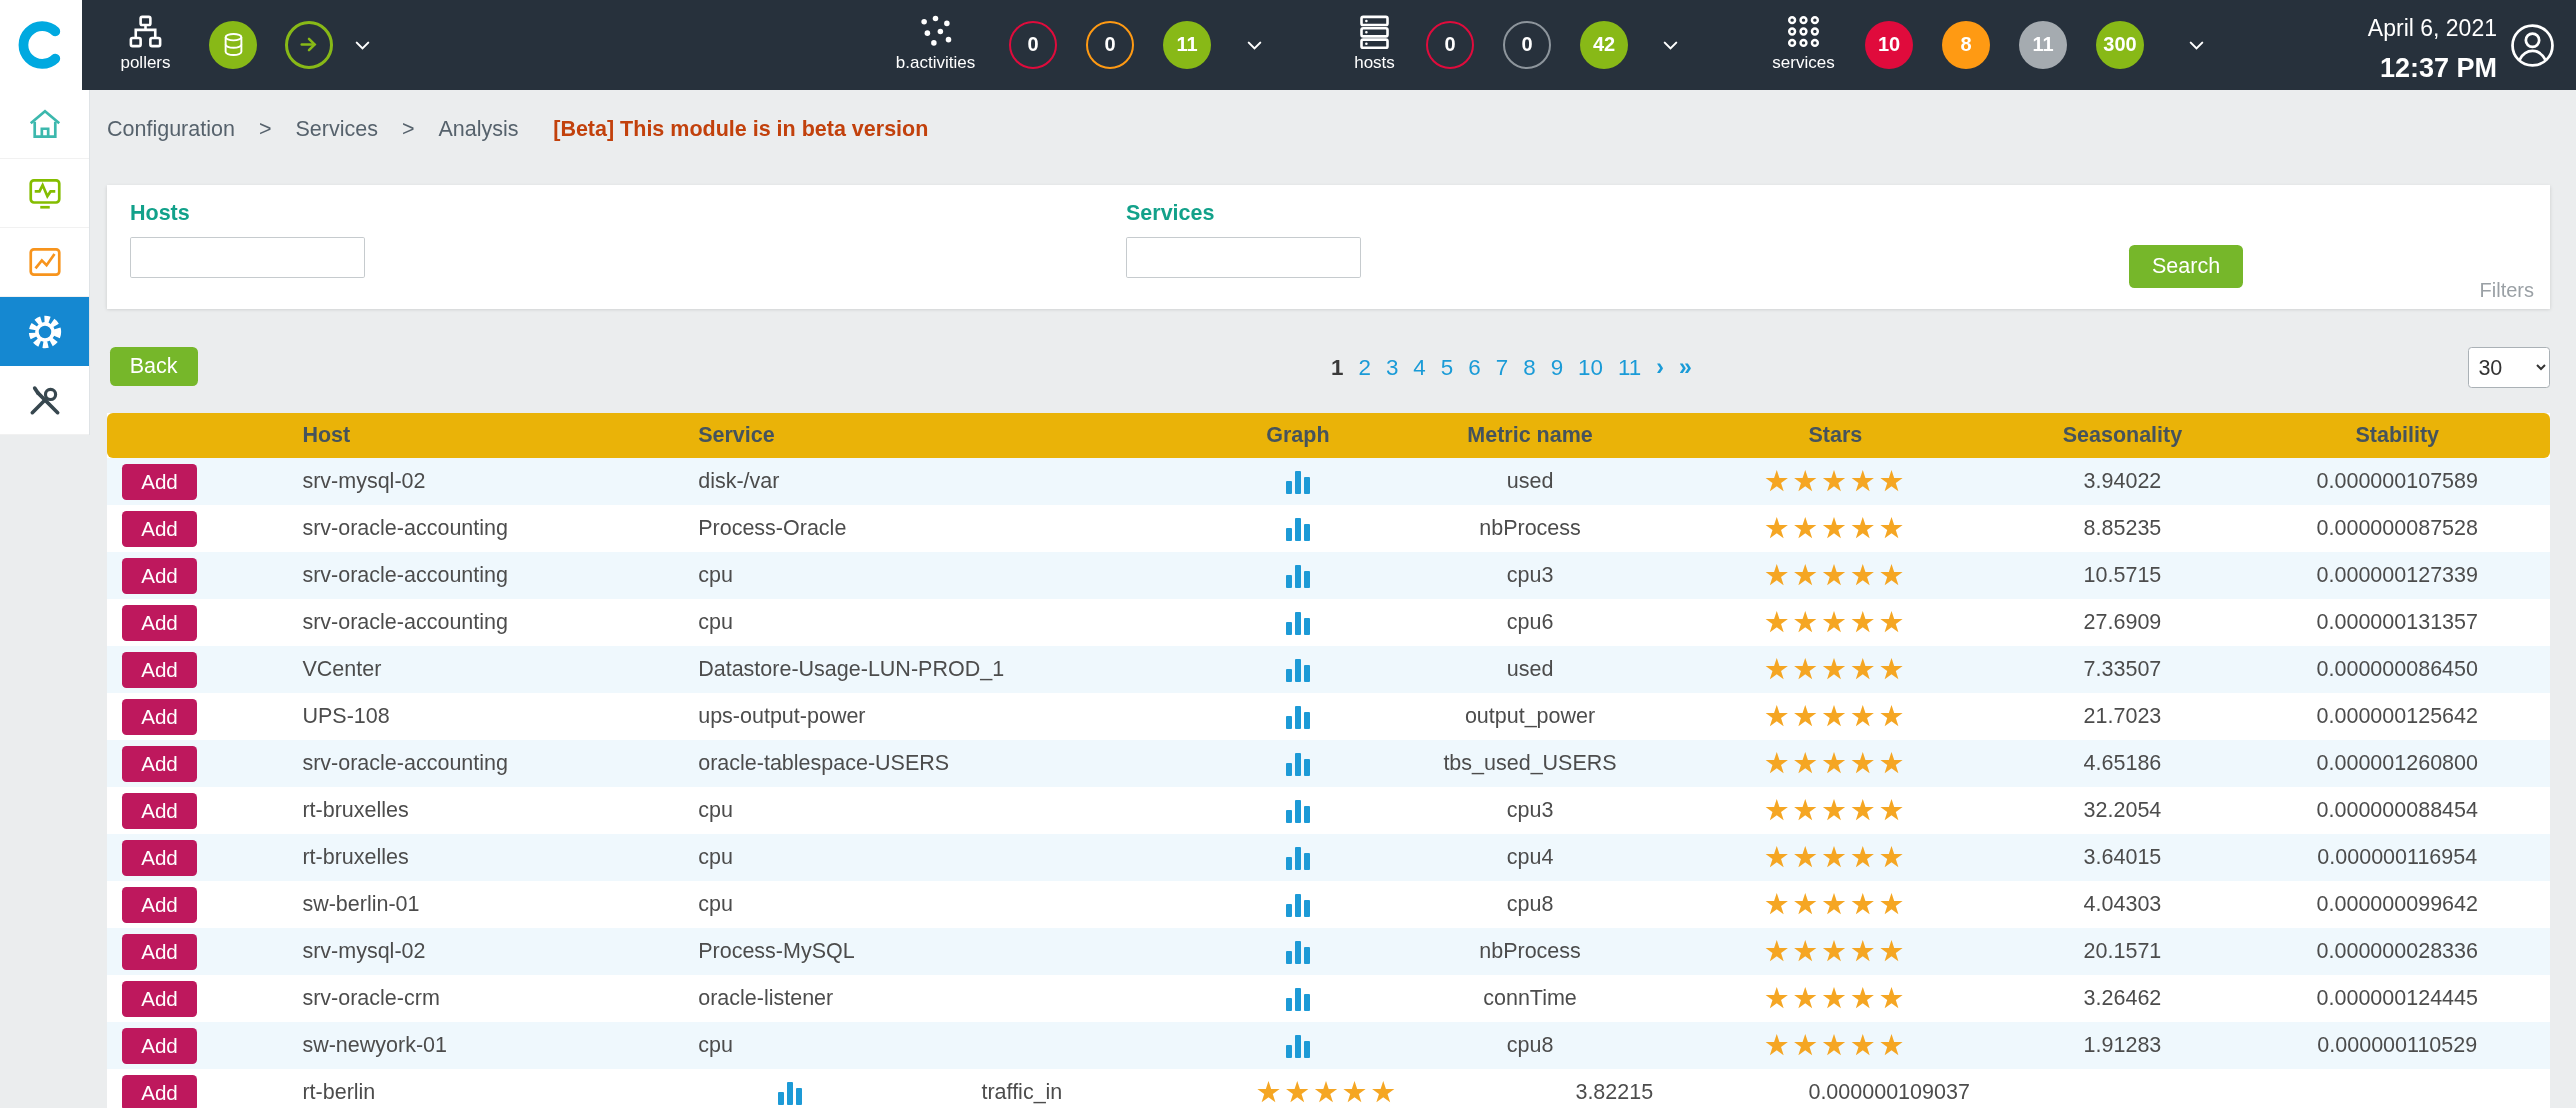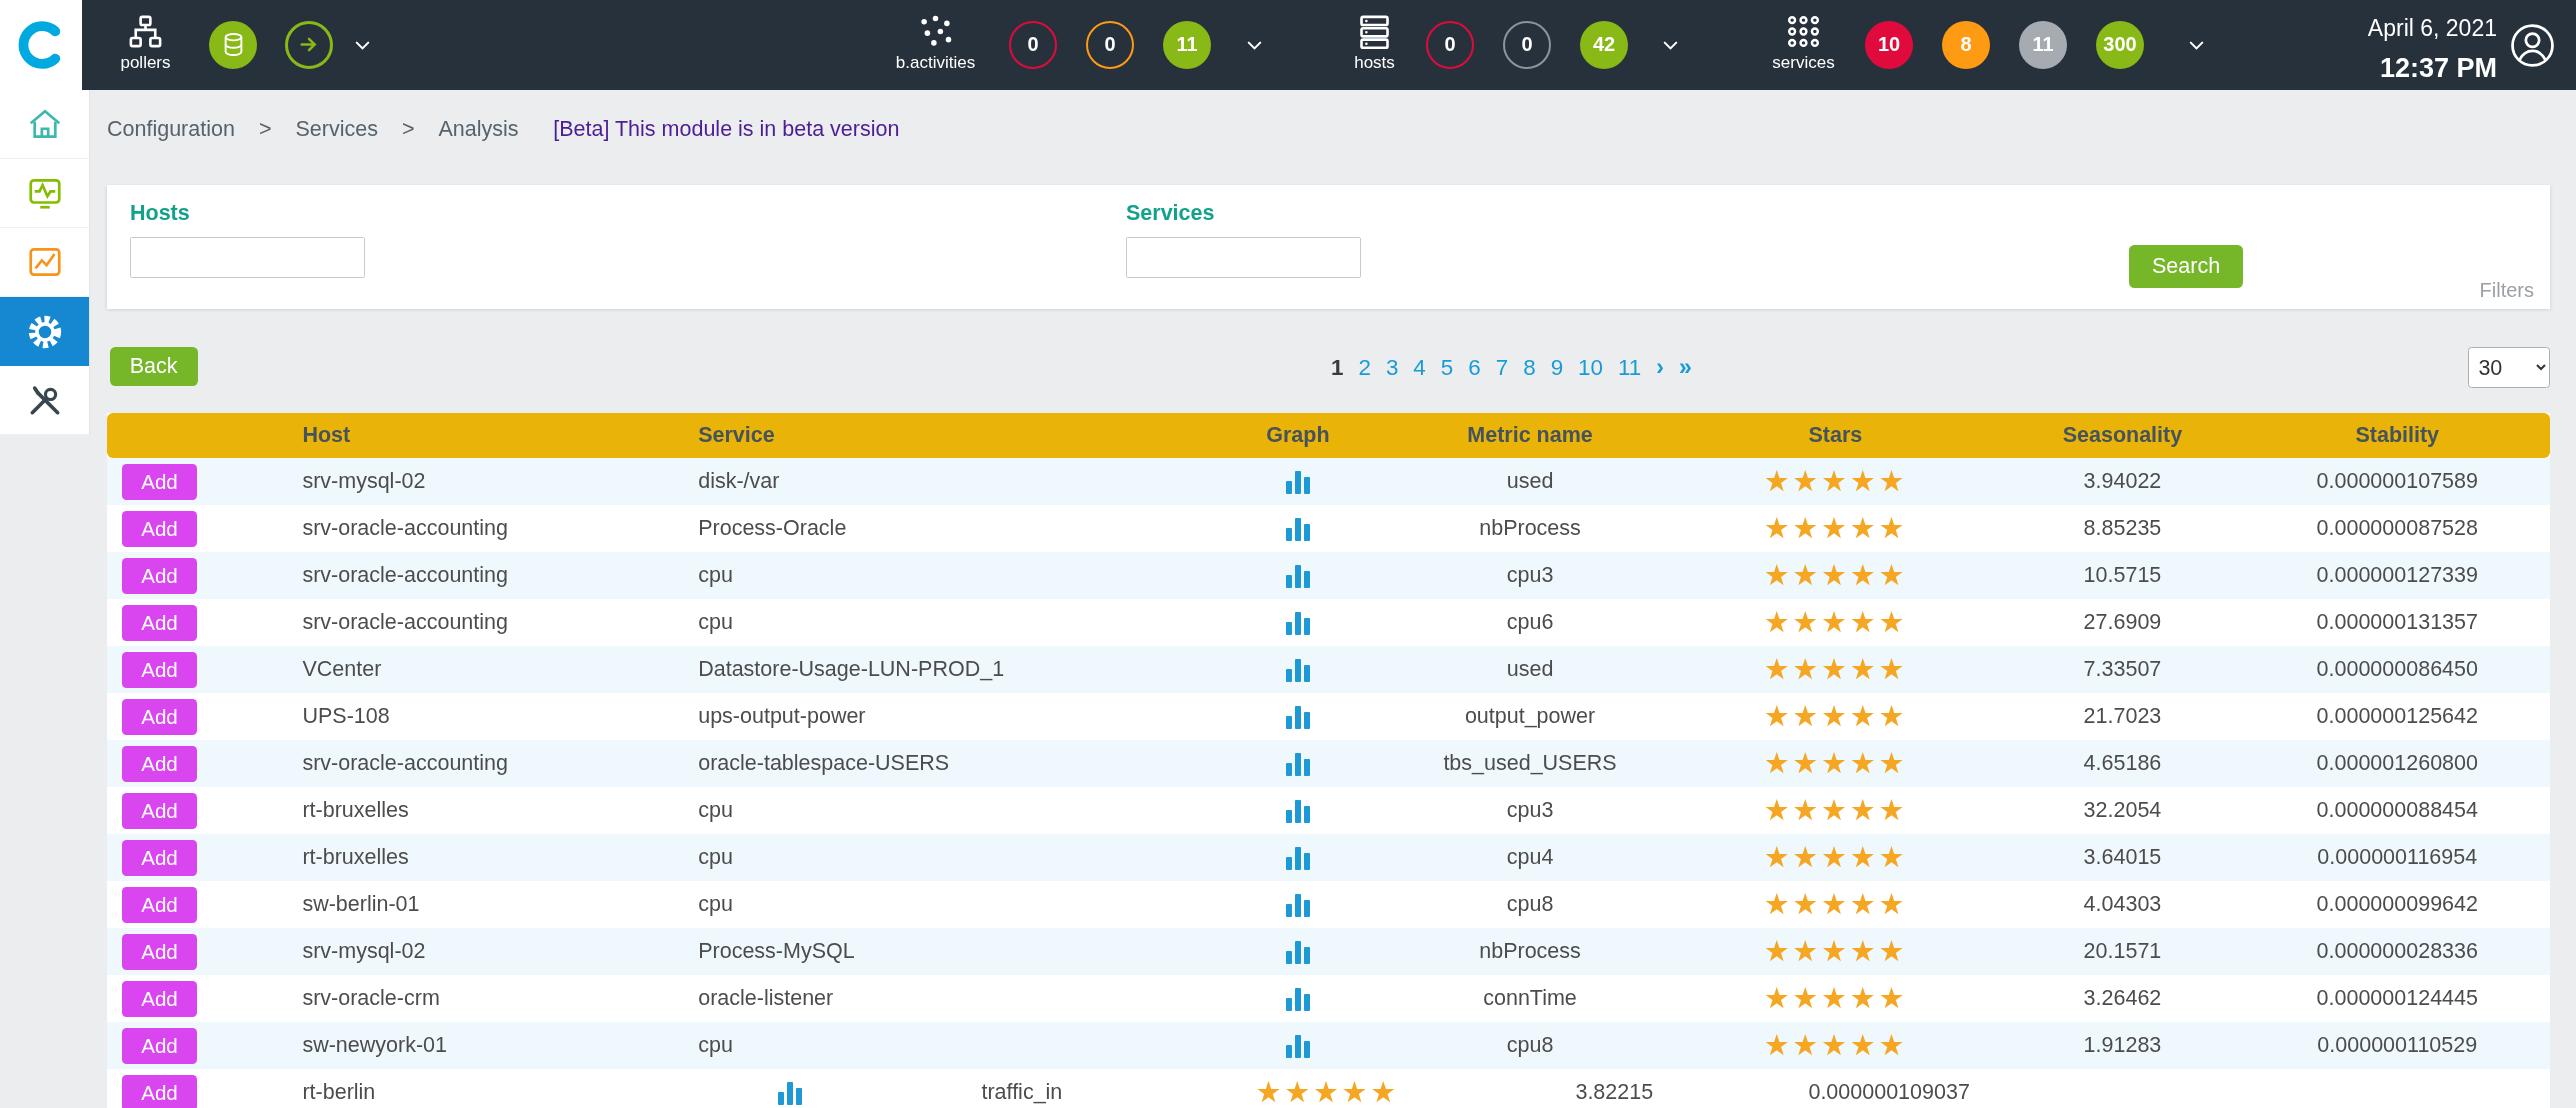--- a/index.html
+++ b/index.html
@@ -59,21 +59,21 @@
   .sidebar { position:absolute; left:0; top:90px; width:90px; background:#fff; border-right:0.9px solid #dfe3e6; }
   .side-item { width:100%; height:69px; display:flex; align-items:center; justify-content:center; border-bottom:0.9px solid #f1f1f1; cursor:pointer; }
   .side-item svg { width:38px; height:38px; }
   .side-item.selected { background:#1588d1; border-bottom:none; }
 
   
   .content { position:absolute; left:107px; top:90px; width:2443px; }
 
   .breadcrumb { margin-top:27px; font-size:21.5px; color:#56626c; display:flex; align-items:flex-end; gap:24px; }
   .breadcrumb a { color:#56626c; text-decoration:none; cursor:pointer; }
-  .beta-note { color:#4c1d95; margin-left:10.7px; }
+  .beta-note { color:#c2410c; margin-left:10.7px;font-weight:bold; }
 
   .filter-panel { margin-top:43px; height:124px; background:#fff; position:relative; box-shadow:0 0.9px 3.6px rgba(0,0,0,.15); }
   .filter-group { position:absolute; top:16px; }
   .fg-hosts { left:23px; }
   .fg-services { left:1019px; }
   .filter-label { font-size:21.5px; font-weight:bold; color:#12a18a; }
   .filter-input { display:block; margin-top:10.7px; width:235px; height:41px; border:0.9px solid #c6cbce; background:#fff; font-size:21.5px; padding:0 9px; border-radius:1.8px; }
   .search-btn { position:absolute; left:2022px; top:60px; height:43px; padding:0 23px; background:#76b72a; border:none; border-radius:5.4px; color:#fff; font-size:21.5px; cursor:pointer; }
   .filters-hint { position:absolute; right:16px; bottom:7.2px; font-size:20px; color:#9aa0a5; cursor:pointer; }
 
@@ -90,21 +90,21 @@
   .t-row  { display:flex; height:47px; align-items:center; font-size:21.5px; color:#4c4c4c; background:#fff; }
   .t-row.alt { background:#eff8fd; }
   .c-add     { width:8%;    display:flex; justify-content:flex-start; padding-left:15px; }
   .c-host    { width:16.2%; }
   .c-service { width:20.8%; }
   .c-graph   { width:7.5%;  display:flex; justify-content:center; }
   .c-metric  { width:11.5%; text-align:center; }
   .c-stars   { width:13.5%; text-align:center; }
   .c-season  { width:10%;   text-align:center; }
   .c-stab    { width:12.5%; text-align:center; }
-  .add-btn { width:75px; height:36px; background:#d946ef; color:#fff; border:none; border-radius:4.5px; font-size:20.6px; cursor:pointer; }
+  .add-btn { width:75px; height:36px; background:#be185d; color:#fff; border:none; border-radius:4.5px; font-size:20.6px; cursor:pointer; }
   .stars-txt { color:#f5a623; font-size:29px; letter-spacing:2.7px; line-height:1; }
   .graph-icon { display:inline-flex; align-items:flex-end; gap:2.7px; height:25px; cursor:pointer; }
   .graph-icon i { display:block; width:6.3px; background:#1d9ad6; border-radius:0.9px; }
   .graph-icon i:nth-child(1){ height:13.4px; }
   .graph-icon i:nth-child(2){ height:23px; }
   .graph-icon i:nth-child(3){ height:17px; }
 </style>
 </head>
 <body>
 

